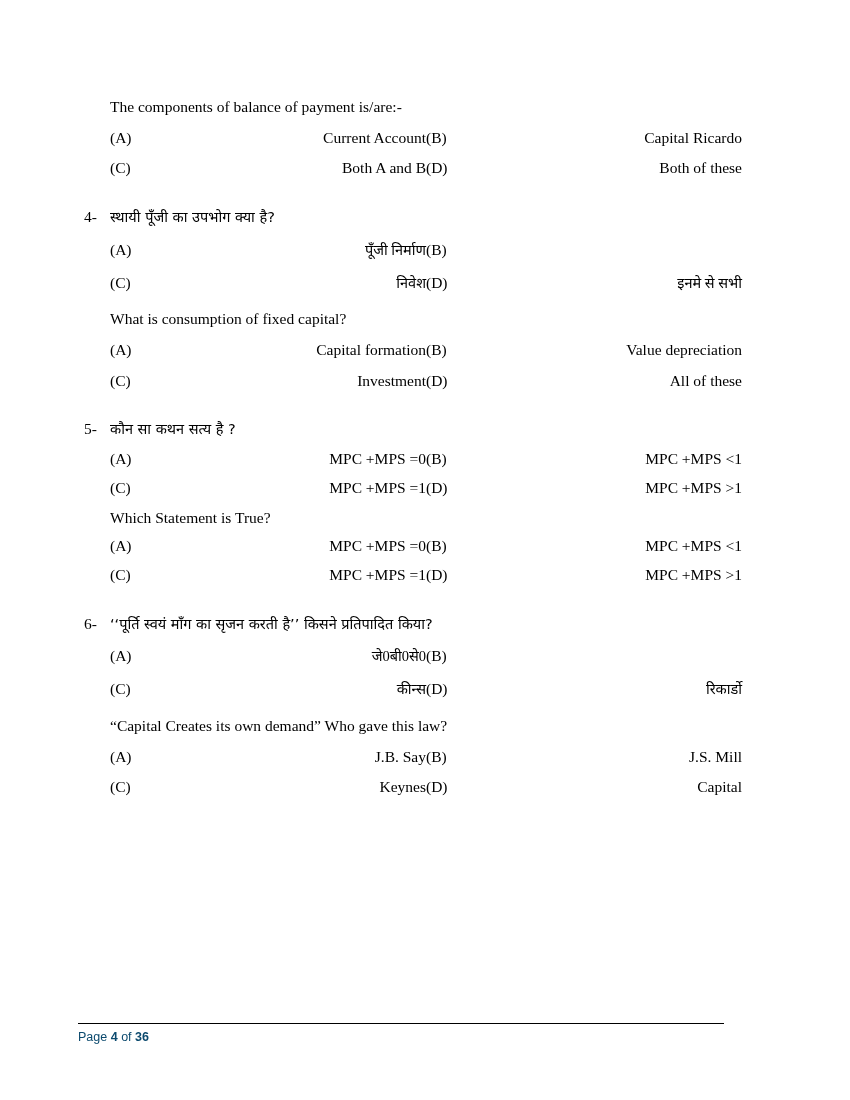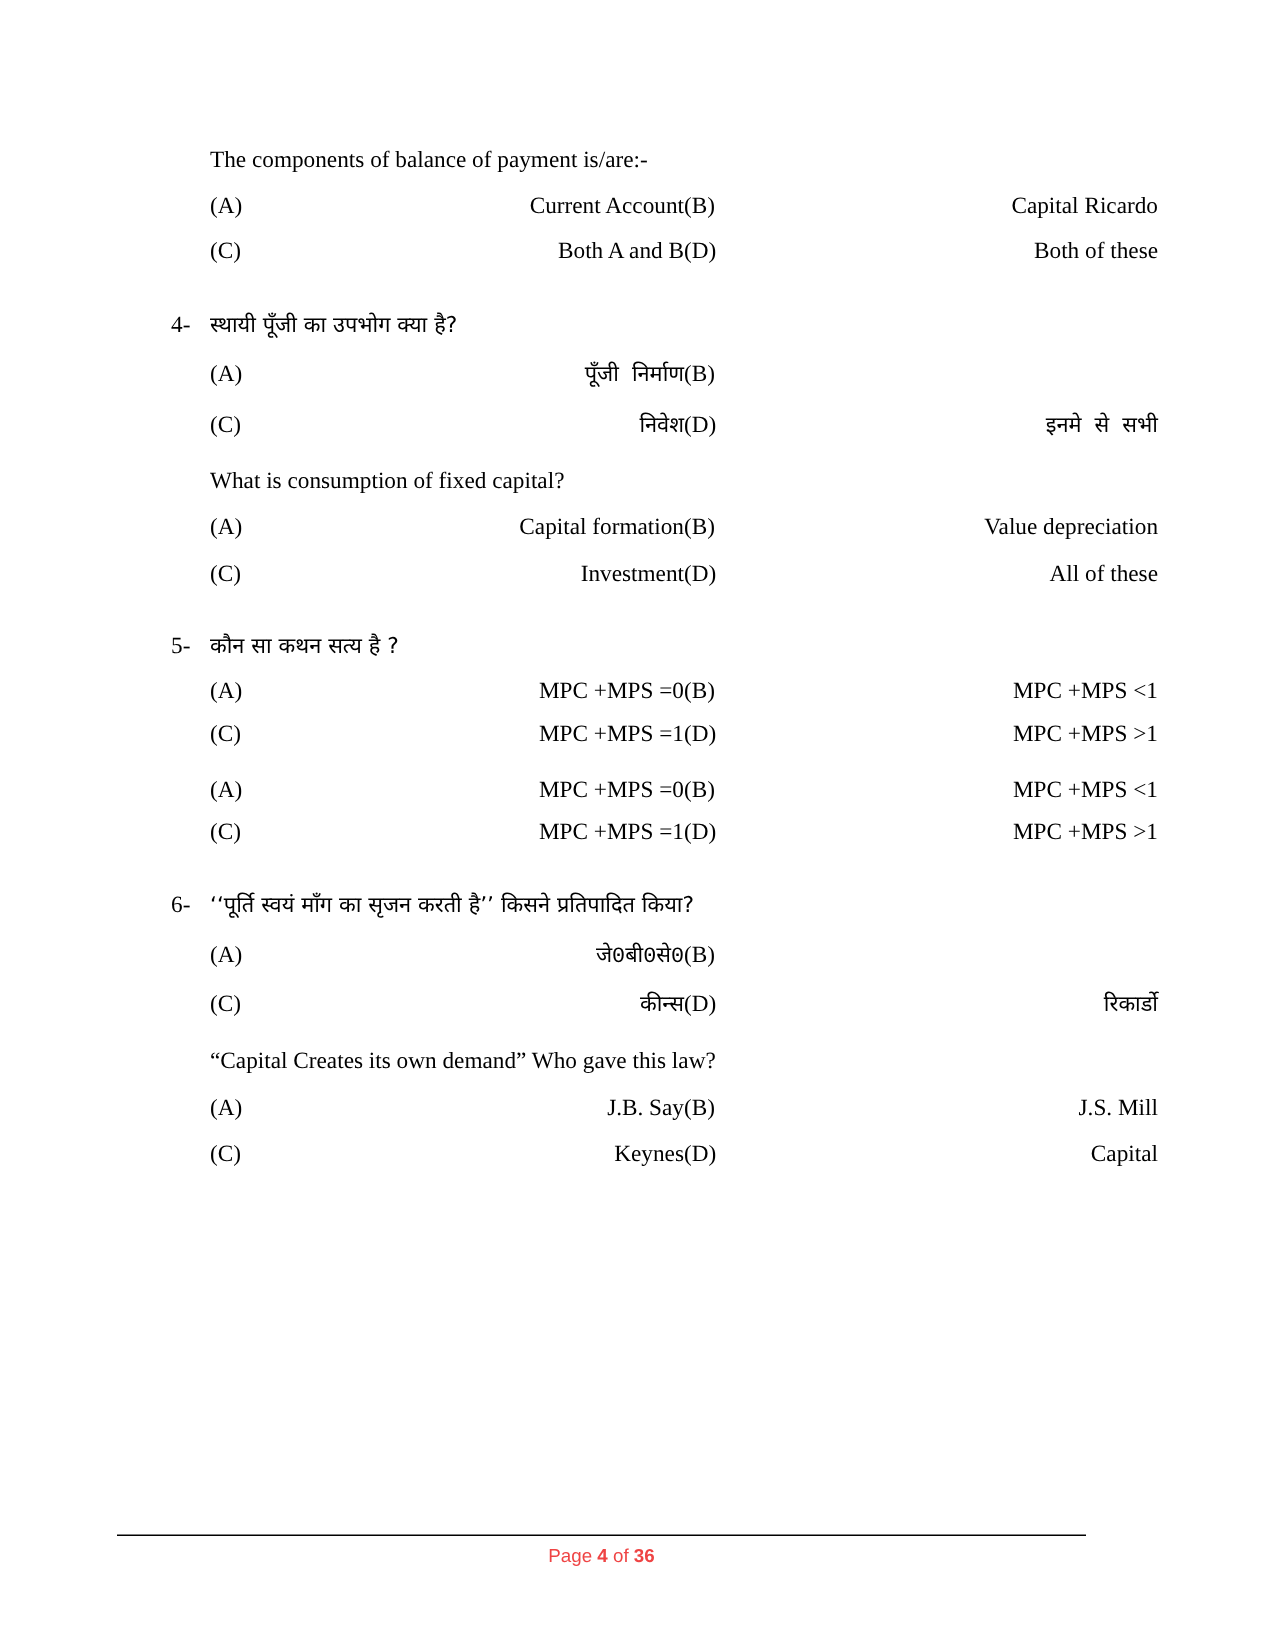--- a/index.html
+++ b/index.html
@@ -12,21 +12,21 @@
     background: #ffffff;
     font-family: "Liberation Serif", serif;
     color: #000000;
     overflow: hidden;
   }
   .page {
     position: relative;
     width: 802px;
     height: 1100px;
     box-sizing: border-box;
-    padding: 96px 96px 0 114px;
+    padding: 96px 96px 0 84px;
   }
   .content {
     width: 658px;
     margin: 0 auto;
   }
 
   
   .q-block {
     margin-bottom: 6px;
   }
@@ -80,21 +80,21 @@
   }
   .opt-text {
     flex: 1 1 auto;
     text-align: right;
   }
   .opt.hindi .opt-label {
     font-family: "Liberation Serif", serif;
     font-size: 15.5px;
   }
   .opt.hindi .opt-text {
-    font-family: Liberation Mono, monospace;
+    font-family: Liberation Serif, serif;
     font-size: 14.5px;
   }
   .opt.english .opt-label,
   .opt.english .opt-text {
     font-family: "Liberation Serif", serif;
     font-size: 15.5px;
   }
   .opt-row.tight { margin-top: 7px; }
 
   .spacer-lg { height: 22px; }
@@ -106,25 +106,25 @@
     position: absolute;
     left: 78px;
     right: 78px;
     bottom: 56px;
   }
   .footer-rule {
     border-top: 1px solid #000000;
     width: 100%;
   }
   .footer-text {
-    text-align: center;
+    text-align: left;
     font-family: "Liberation Sans", sans-serif;
     font-size: 12.5px;
     margin-top: 6px;
-    color: #ef4444;
+    color: #0c4a6e;
   }
   .footer-text b { font-weight: bold; }
 </style>
 </head>
 <body>
 
 <div class="page">
   <div class="content">
 
     <div class="q-block">
@@ -230,20 +230,21 @@
             <span class="opt-label">(C)</span>
             <span class="opt-text">MPC +MPS =1</span>
           </div>
           <div class="opt english">
             <span class="opt-label">(D)</span>
             <span class="opt-text">MPC +MPS &gt;1</span>
           </div>
         </div>
       </div>
       <div class="spacer-sm"></div>
+      <div class="stem-indent english">Which Statement is True?</div>
       <div class="options">
         <div class="opt-row tight">
           <div class="opt english">
             <span class="opt-label">(A)</span>
             <span class="opt-text">MPC +MPS =0</span>
           </div>
           <div class="opt english">
             <span class="opt-label">(B)</span>
             <span class="opt-text">MPC +MPS &lt;1</span>
           </div>

